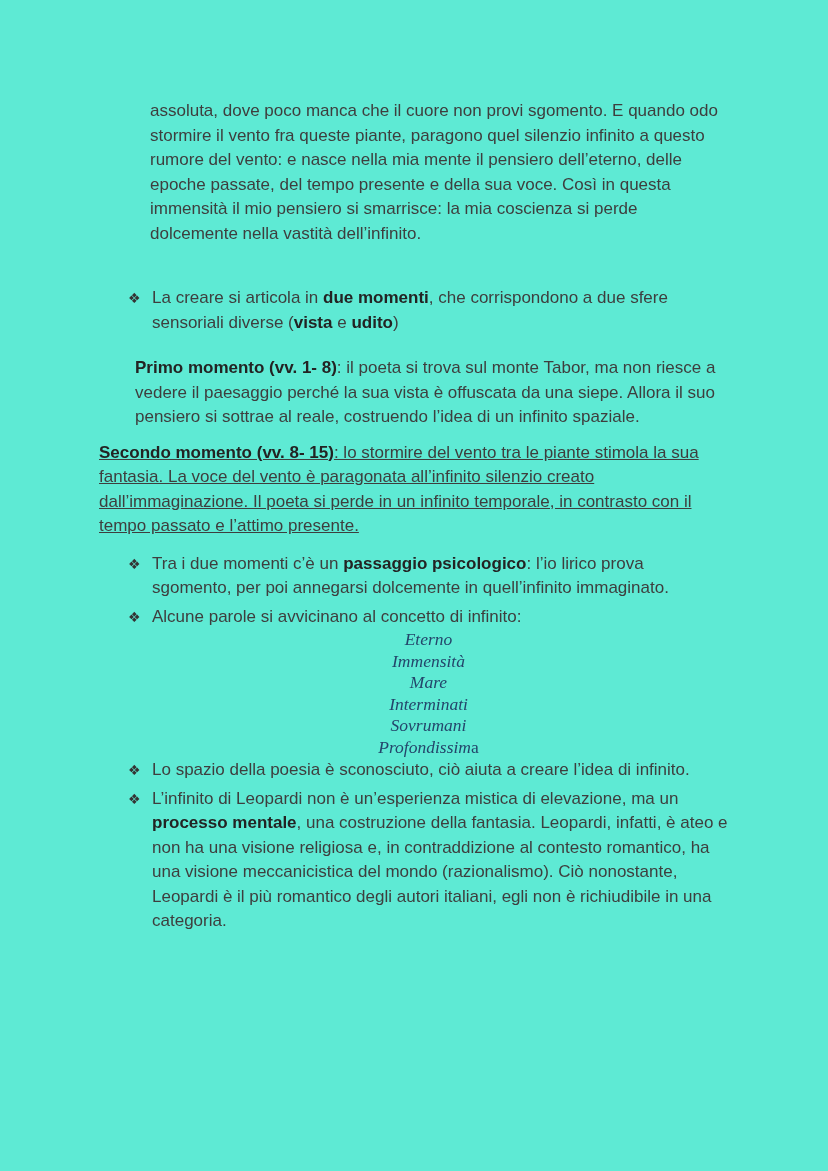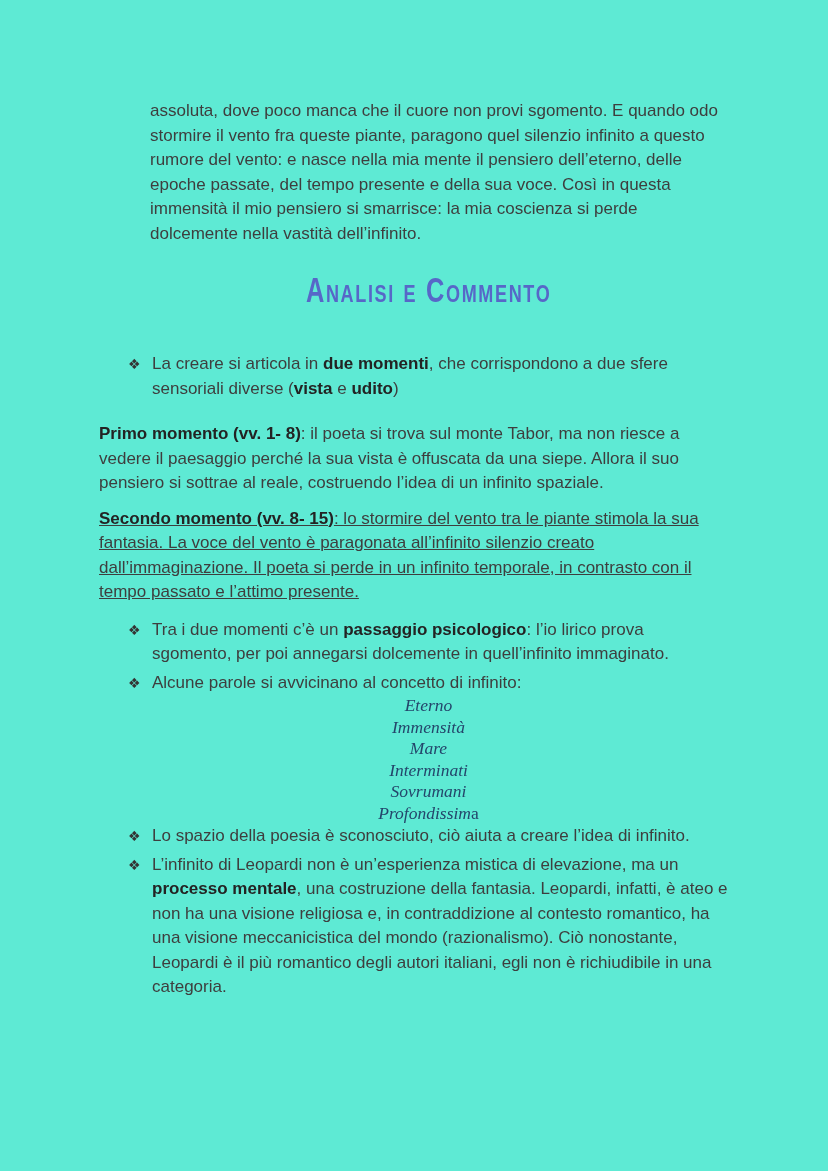--- a/index.html
+++ b/index.html
@@ -36,21 +36,21 @@
   .list-bottom{margin-top:0;}
   .bullet-row{display:flex;margin-left:29px;}
   .bullet-row + .bullet-row{margin-top:4px;}
   .bullet-glyph{
     flex:none;width:24px;
     font-size:14px;line-height:24.5px;
     color:#343434;
   }
   .bullet-text{flex:1;}
   .para{margin:0;}
-  .para-primo{margin-top:21px;}
+  .para-primo{margin-top:21px;margin-left:36px;}
   .para-secondo{margin-top:11px;text-decoration:underline;}
   .infinity-words{
     margin-top:0;
     text-align:center;
     font-family:"Liberation Serif",serif;
     font-size:17.5px;line-height:21.5px;
     color:#24466b;
   }
 </style>
 </head>
@@ -58,23 +58,20 @@
 
 <div class="page">
 
   <p class="intro seg"><span>assoluta, dove poco manca che il cuore non provi sgomento. E quando odo
 stormire il vento fra queste piante, paragono quel silenzio infinito a questo
 rumore del vento: e nasce nella mia mente il pensiero dell’eterno, delle
 epoche passate, del tempo presente e della sua voce. Così in questa
 immensità il mio pensiero si smarrisce: la mia coscienza si perde
 dolcemente nella vastità dell’infinito.</span></p>
 
-  <h1>
-    <span class="h-inner">Analisi e Commento</span>
-  </h1>
 
   <div class="bullet-list list-top">
     <div class="bullet-row">
       <span class="bullet-glyph">❖</span>
       <div class="bullet-text seg"><span>La creare si articola in </span><span class="b">due momenti</span><span>, che corrispondono a due sfere
 sensoriali diverse (</span><span class="b">vista</span><span> e </span><span class="b">udito</span><span>)</span></div>
     </div>
   </div>
 
   <p class="para para-primo seg"><span class="b">Primo momento (vv. 1- 8)</span><span>: il poeta si trova sul monte Tabor, ma non riesce a

